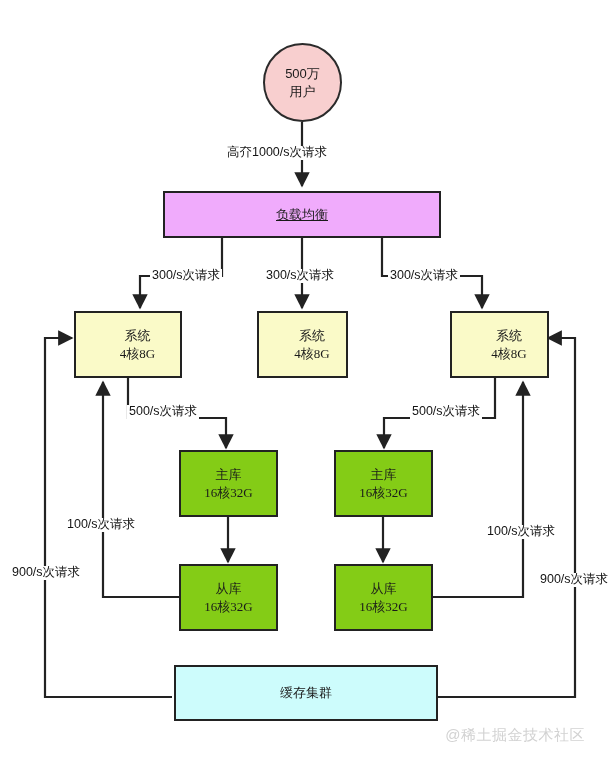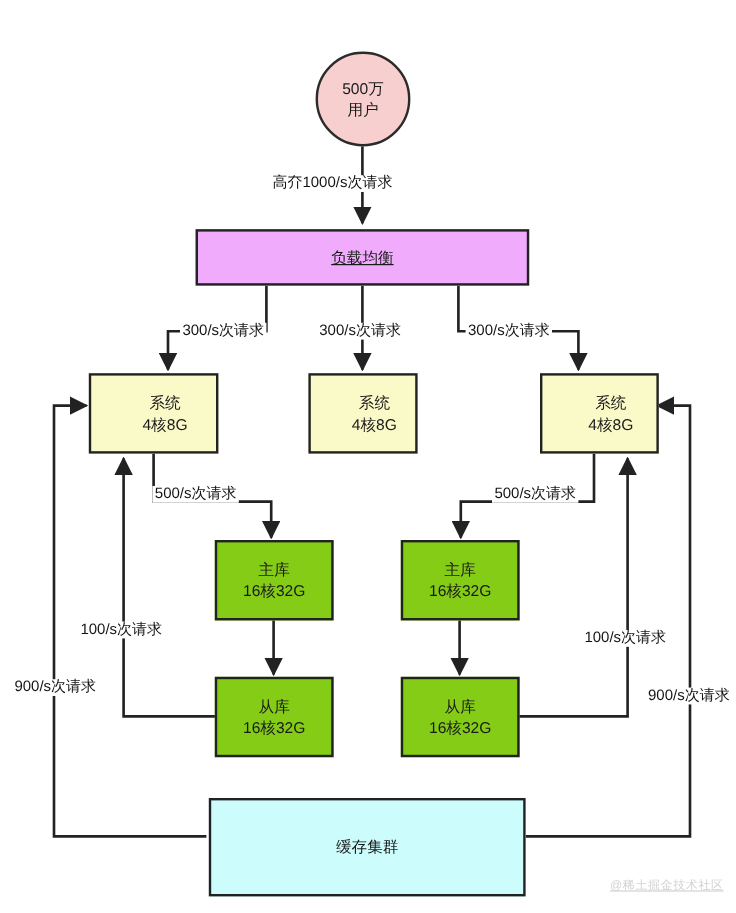--- a/index.html
+++ b/index.html
@@ -31,21 +31,21 @@
     flex-direction: column;
     align-items: center;
     justify-content: center;
     border: 2px solid #222222;
     color: #1a1a1a;
     text-align: center;
     line-height: 1.35;
     font-size: 13px;
     z-index: 3;
   }
-  .node .line2 { font-size: 13px; }
+  .node .line2 { font-size: 13px; font-family: Liberation Serif, serif; }
 
   .node-users {
     border-radius: 50%;
     background: #f8cfcf;
     border-color: #2b2b2b;
   }
   .node-lb   { background: #f0abfc; text-decoration: underline; }
   .node-sys  { background: #fafac8; padding-left: 19px; }
   .node-db   { background: #84cc16; }
   .node-cache{ background: #cdfcfc; }
@@ -55,28 +55,27 @@
     font-size: 12.5px;
     color: #141414;
     background: #ffffff;
     padding: 0 2px;
     white-space: nowrap;
     z-index: 4;
     line-height: 1.1;
   }
   .watermark {
     position: absolute;
-    right: 10px;
+    right: 28px;
     bottom: 16px;
-    font-size: 10px;
+    font-size: 15px;
     color: #d2d2d2;
     letter-spacing: 0.5px;
     z-index: 5;
     white-space: nowrap;
-    text-decoration: underline;
   }
 </style>
 </head>
 <body>
 
 <div id="diagram-root">
 
   <svg id="edge-layer" viewBox="0 0 613 761" xmlns="http://www.w3.org/2000/svg">
     <defs>
       <marker id="arrow" viewBox="0 0 10 10" refX="9" refY="5" markerWidth="7" markerHeight="7" orient="auto-start-reverse">
@@ -145,21 +144,21 @@
   <div class="node node-db" style="left:179px; top:564px; width:99px; height:67px;">
     <span>从库</span>
     <span class="line2">16核32G</span>
   </div>
 
   <div class="node node-db" style="left:334px; top:564px; width:99px; height:67px;">
     <span>从库</span>
     <span class="line2">16核32G</span>
   </div>
 
-  <div class="node node-cache" style="left:174px; top:665px; width:264px; height:82px;">
+  <div class="node node-cache" style="left:174px; top:665px; width:264px; height:56px;">
     <span>缓存集群</span>
   </div>
 
   <div class="edge-label" style="left:225px; top:146px;">高夰1000/s次请求</div>
 
   <div class="edge-label" style="left:150px; top:269px;">300/s次请求</div>
 
   <div class="edge-label" style="left:264px; top:269px;">300/s次请求</div>
 
   <div class="edge-label" style="left:388px; top:269px;">300/s次请求</div>

